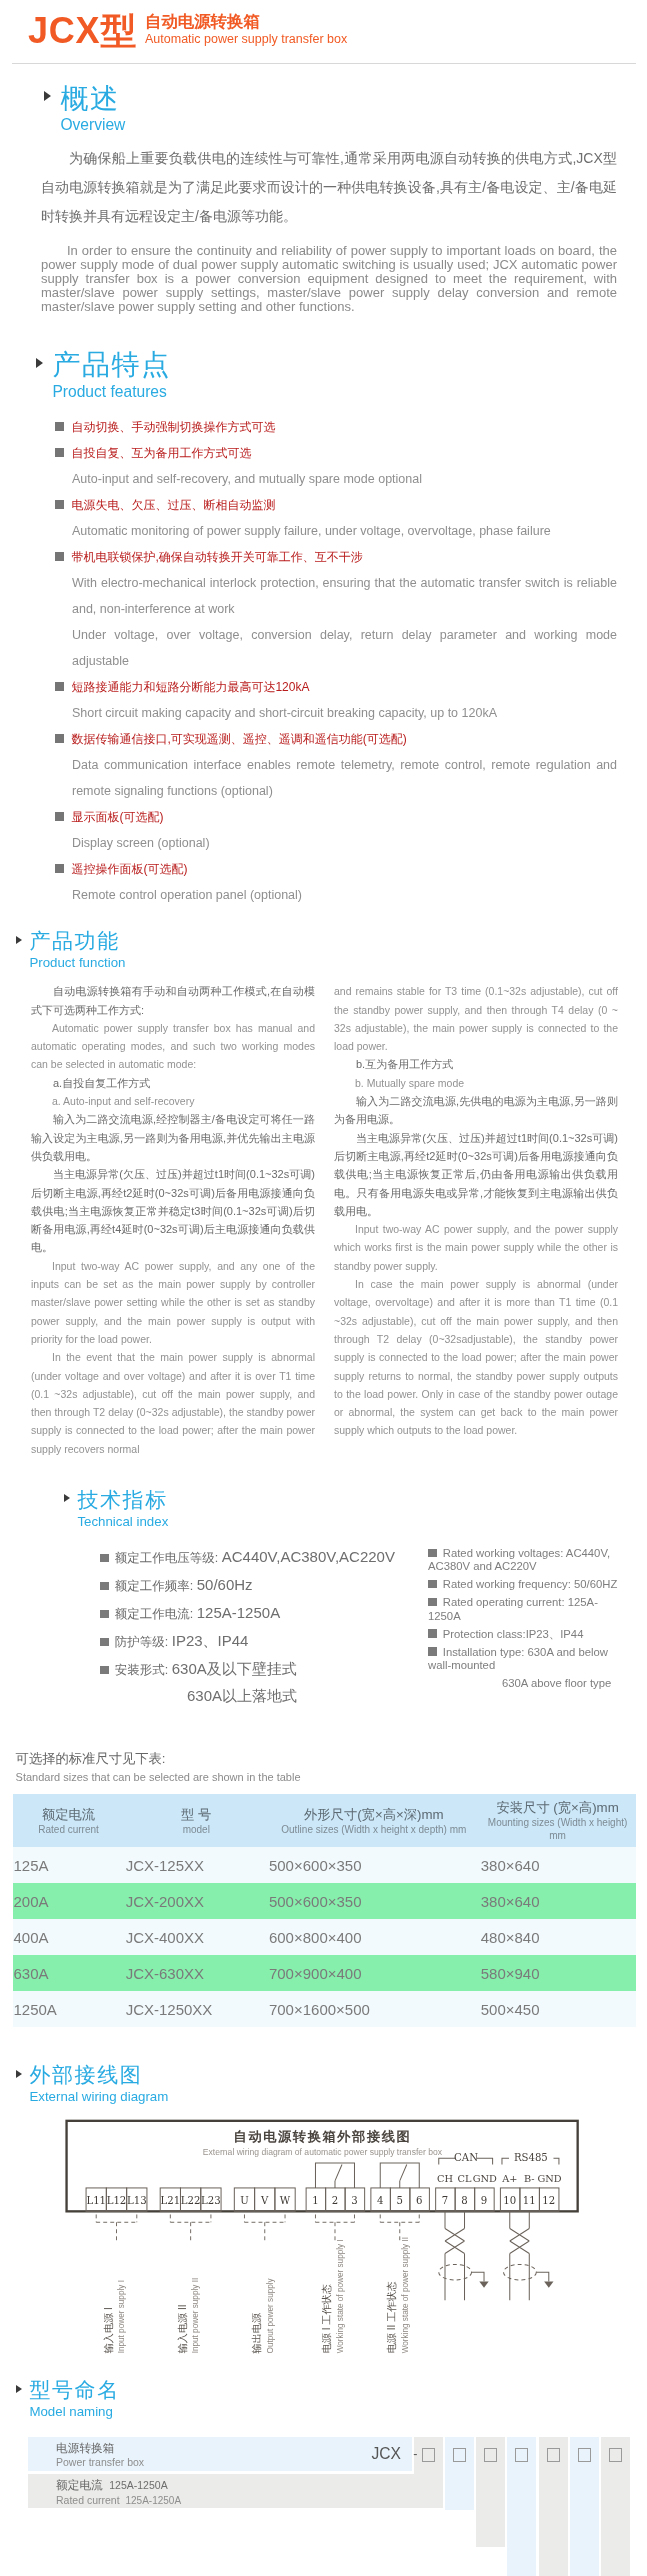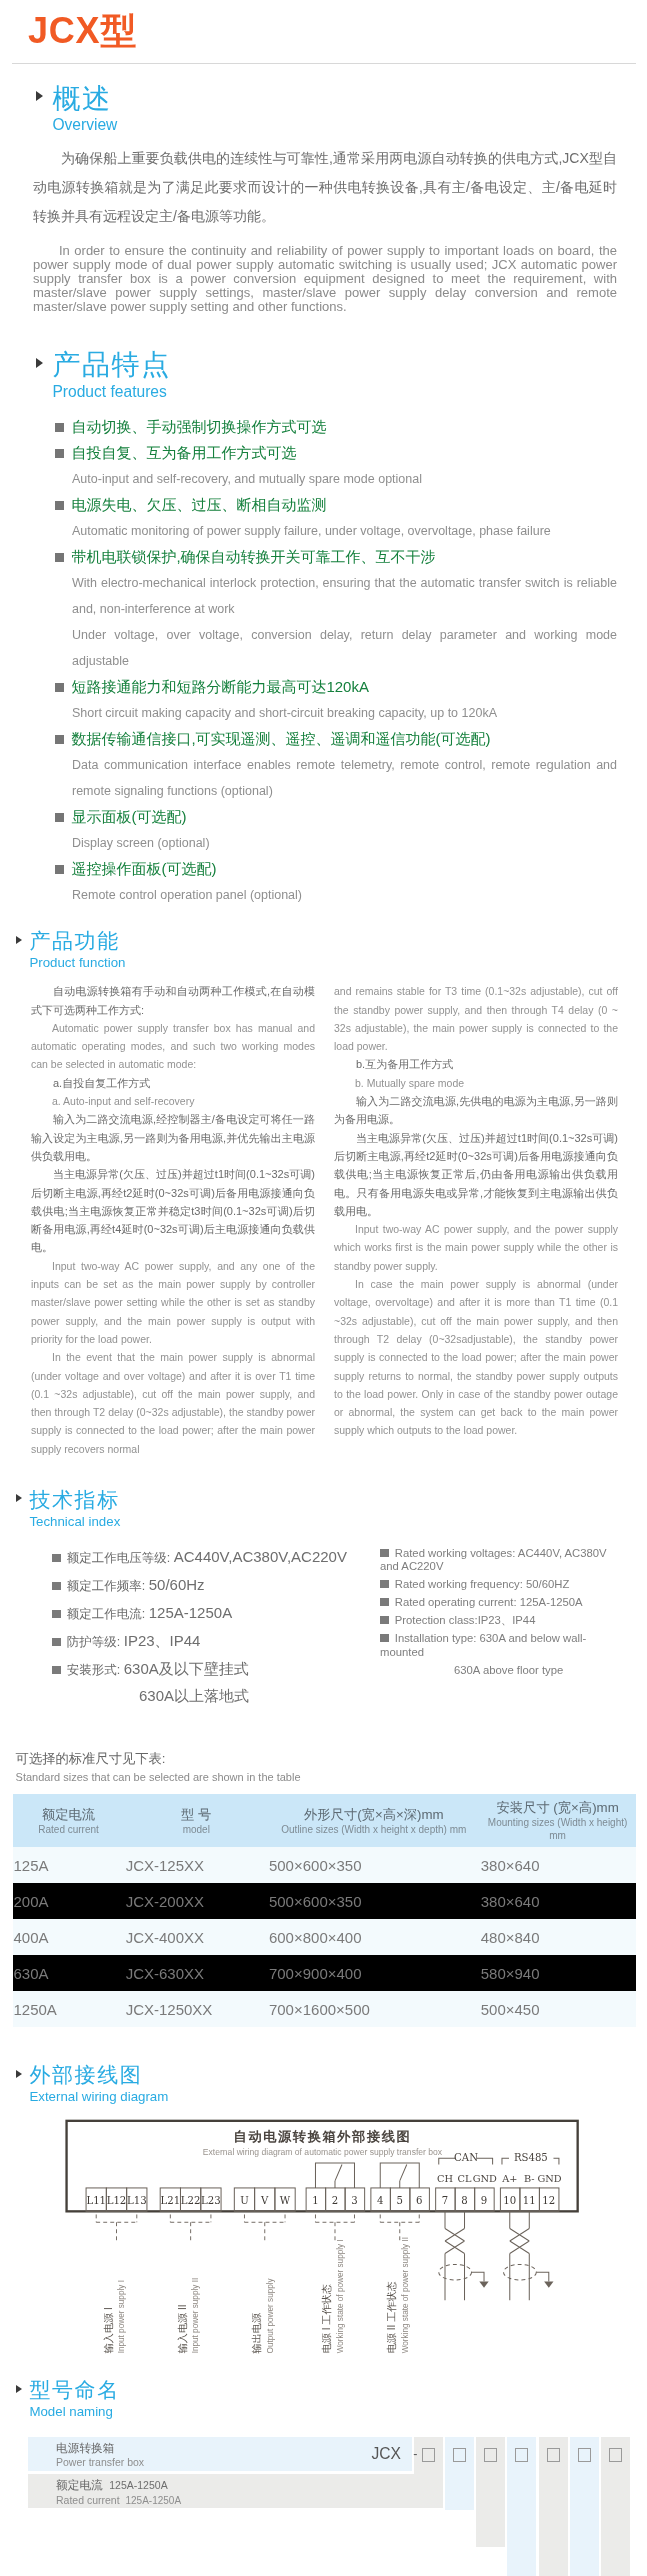--- a/index.html
+++ b/index.html
@@ -26,21 +26,21 @@
   .sec-small .tri{margin-right:7.8px;}
   .st-cn{color:#29abe2;font-size:28px;line-height:30px;letter-spacing:1.6px;}
   .st-en{color:#29abe2;font-size:15.6px;line-height:20px;margin-top:1.6px;}
   .sec-small .st-cn{font-size:21px;line-height:22.6px;}
   .sec-small .st-en{font-size:13.3px;line-height:17px;}
   
   .para-cn{margin:9.4px 31px 0 33px;font-size:14px;line-height:29px;color:#6e6e6e;text-align:justify;text-indent:2em;}
   .para-en{margin:12.5px 31px 0 33px;font-size:13px;line-height:14px;color:#8b8b8b;text-align:justify;text-indent:2em;}
   
   .feat-list{margin:12.5px 31px 0 55px;}
-  .feat-cn{font-size:15px;line-height:26px;color:#15803d;position:relative;}
+  .feat-cn{font-size:12px;line-height:26px;color:#b91c1c;position:relative;}
   .feat-cn .sq{display:inline-block;width:9.4px;height:9.4px;background:#757575;margin-right:7px;}
   .feat-en{font-size:12.5px;line-height:26px;color:#8f8f8f;margin-left:17px;text-align:justify;}
   
   .cols{display:flex;margin:11px 30px 0 31px;gap:19px;}
   .col{flex:1;}
   .p-cn{font-size:11px;line-height:18.3px;color:#6b6b6b;text-align:justify;text-indent:2em;}
   .p-en{font-size:10.5px;line-height:18.3px;color:#929292;text-align:justify;text-indent:2em;}
   .no-ind{text-indent:0;}
   
   .ti-cols{display:flex;margin:17px 23.4px 0 52px;}
@@ -54,21 +54,21 @@
   .te-sub{margin:0 0 4.7px 74px;font-size:11.3px;color:#7e7e7e;}
   
   .note-cn{margin:44px 0 0 15.6px;font-size:13.3px;color:#666;}
   .note-en{margin:3.1px 0 0 15.6px;font-size:11px;color:#8b8b8b;}
   table.sizes{border-collapse:collapse;margin:11px 12.5px 0 12.5px;width:623px;}
   table.sizes th{background:#cbe7f8;font-weight:normal;padding:4.7px 3.1px;}
   .th-cn{font-size:13.3px;color:#5d6a73;line-height:17px;}
   .th-en{font-size:10px;color:#7e8b94;line-height:13.3px;}
   table.sizes td{text-align:left;font-size:15px;color:#7a7a7a;height:34px;}
   tr.rA td{background:#f3fafd;}
-  tr.rB td{background:#000000;}
+  tr.rB td{background:#86efac;}
   
   .wire-svg{margin:14px 0 0 65px;display:block;}
   
   .nm-wrap{position:relative;margin:17px 0 0 28px;width:605px;height:294px;font-size:0;}
   .nm-strip{position:absolute;top:0;width:29px;}
   .nm-row{position:absolute;left:0;height:34px;}
   .bg-blue{background:#e8f3fb;}
   .bg-gray{background:#ebebe9;}
   .nm-lab{padding:2.3px 0 0 28px;}
   .nm-cn{font-size:11.7px;color:#666;line-height:15.6px;white-space:nowrap;}
@@ -77,24 +77,28 @@
   .nm-valen{font-size:10px;color:#8e8e8e;}
   .nm-prefix{position:absolute;right:11px;top:7.8px;font-size:15.6px;color:#555;}
   .nm-box{position:absolute;top:11px;left:7.8px;width:11.7px;height:11.7px;border:1.2px solid #9a9a9a;background:transparent;}
   .nm-minus{position:absolute;top:10px;left:-0.8px;font-size:12.5px;color:#555;}
 </style>
 </head>
 <body>
 
 <div class="header">
   <div class="brand">JCX型</div>
+  <div class="brand-right">
+    <div class="brand-cn">自动电源转换箱</div>
+    <div class="brand-en">Automatic power supply transfer box</div>
+  </div>
 </div>
 <hr class="top-rule">
 
-<div class="sec sec-big" style="">
+<div class="sec sec-big" style="padding-left:8px;">
   <div class="sec-head">
     <span class="tri"></span>
     <div>
       <div class="st-cn">概述</div>
       <div class="st-en">Overview</div>
     </div>
   </div>
   <div class="para-cn">为确保船上重要负载供电的连续性与可靠性,通常采用两电源自动转换的供电方式,JCX型自动电源转换箱就是为了满足此要求而设计的一种供电转换设备,具有主/备电设定、主/备电延时转换并具有远程设定主/备电源等功能。</div>
   <div class="para-en">In order to ensure the continuity and reliability of power supply to important loads on board, the power supply mode of dual power supply automatic switching is usually used; JCX automatic power supply transfer box is a power conversion equipment designed to meet the requirement, with master/slave power supply settings, master/slave power supply delay conversion and remote master/slave power supply setting and other functions.</div>
 </div>
@@ -151,21 +155,21 @@
       <div class="p-cn">b.互为备用工作方式</div>
       <div class="p-en">b. Mutually spare mode</div>
       <div class="p-cn">输入为二路交流电源,先供电的电源为主电源,另一路则为备用电源。</div>
       <div class="p-cn">当主电源异常(欠压、过压)并超过t1时间(0.1~32s可调)后切断主电源,再经t2延时(0~32s可调)后备用电源接通向负载供电;当主电源恢复正常后,仍由备用电源输出供负载用电。只有备用电源失电或异常,才能恢复到主电源输出供负载用电。</div>
       <div class="p-en">Input two-way AC power supply, and the power supply which works first is the main power supply while the other is standby power supply.</div>
       <div class="p-en">In case the main power supply is abnormal (under voltage, overvoltage) and after it is more than T1 time (0.1 ~32s adjustable), cut off the main power supply, and then through T2 delay (0~32sadjustable), the standby power supply is connected to the load power; after the main power supply returns to normal, the standby power supply outputs to the load power. Only in case of the standby power outage or abnormal, the system can get back to the main power supply which outputs to the load power.</div>
     </div>
   </div>
 </div>
 
-<div class="sec sec-small" style="margin-top:31px;">
+<div class="sec sec-small" style="margin-top:31px;padding-left:48px;">
   <div class="sec-head">
     <span class="tri small"></span>
     <div>
       <div class="st-cn">技术指标</div>
       <div class="st-en">Technical index</div>
     </div>
   </div>
   <div class="ti-cols">
     <div class="ti-left">
       <div class="ti-item"><span class="sq"></span><span>额定工作电压等级:</span> <span class="ti-val">AC440V,AC380V,AC220V</span></div>

